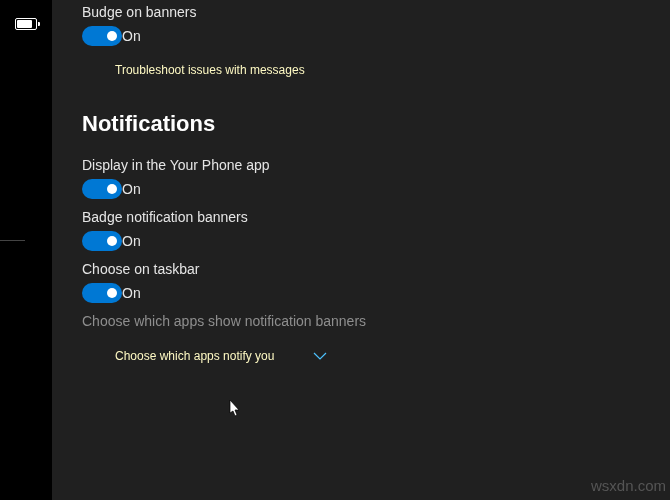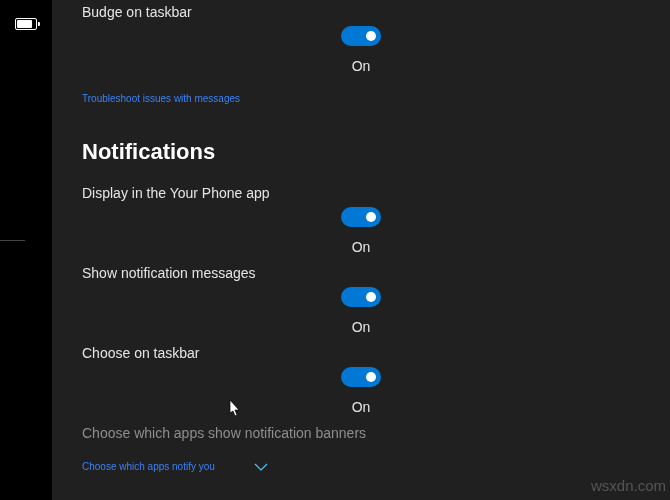--- a/index.html
+++ b/index.html
@@ -77,22 +77,20 @@
       margin-bottom: 10px;
     }
     .setting-label {
       font-size: 14px;
       color: #e5e5e5;
       margin-bottom: 6px;
     }
     .toggle-wrap {
       display: flex;
       align-items: center;
-      gap: 12px;
-      flex-direction: column;
     }
     .toggle {
       width: 40px;
       height: 20px;
       background: #0078d4;
       border-radius: 10px;
       position: relative;
       cursor: pointer;
     }
     .toggle-knob {
@@ -102,24 +100,25 @@
       background: #fff;
       border-radius: 50%;
       top: 5px;
       right: 5px;
     }
     .toggle-state {
       font-size: 14px;
       color: #e5e5e5;
     }
     .link {
-      color: #3b82f6;
-      font-size: 10px;
+      color: #fef9c3;
+      font-size: 12px;
       cursor: pointer;
       display: inline-block;
+      margin-left: 33px;
     }
     .section-title {
       font-size: 22px;
       font-weight: 600;
       color: #fff;
       margin-top: 33px;
       margin-bottom: 20px;
     }
     .subtle {
       font-size: 14px;
@@ -160,21 +159,21 @@
 <div class="sidebar">
   <div class="battery-icon">
     <div class="battery-fill"></div>
   </div>
 </div>
 
 <div class="divider-notch"></div>
 
 <div class="content">
 
-  <div class="truncated-label">Budge on taskbar</div>
+  <div class="truncated-label">Budge on banners</div>
   <div class="toggle-wrap">
     <div class="toggle">
       <div class="toggle-knob"></div>
     </div>
     <span class="toggle-state">On</span>
   </div>
 
   <div class="spacer"></div>
 
   <span class="link">Troubleshoot issues with messages</span>
@@ -185,21 +184,21 @@
     <div class="setting-label">Display in the Your Phone app</div>
     <div class="toggle-wrap">
       <div class="toggle">
         <div class="toggle-knob"></div>
       </div>
       <span class="toggle-state">On</span>
     </div>
   </div>
 
   <div class="setting-row">
-    <div class="setting-label">Show notification messages</div>
+    <div class="setting-label">Badge notification banners</div>
     <div class="toggle-wrap">
       <div class="toggle">
         <div class="toggle-knob"></div>
       </div>
       <span class="toggle-state">On</span>
     </div>
   </div>
 
   <div class="setting-row">
     <div class="setting-label">Choose on taskbar</div>

